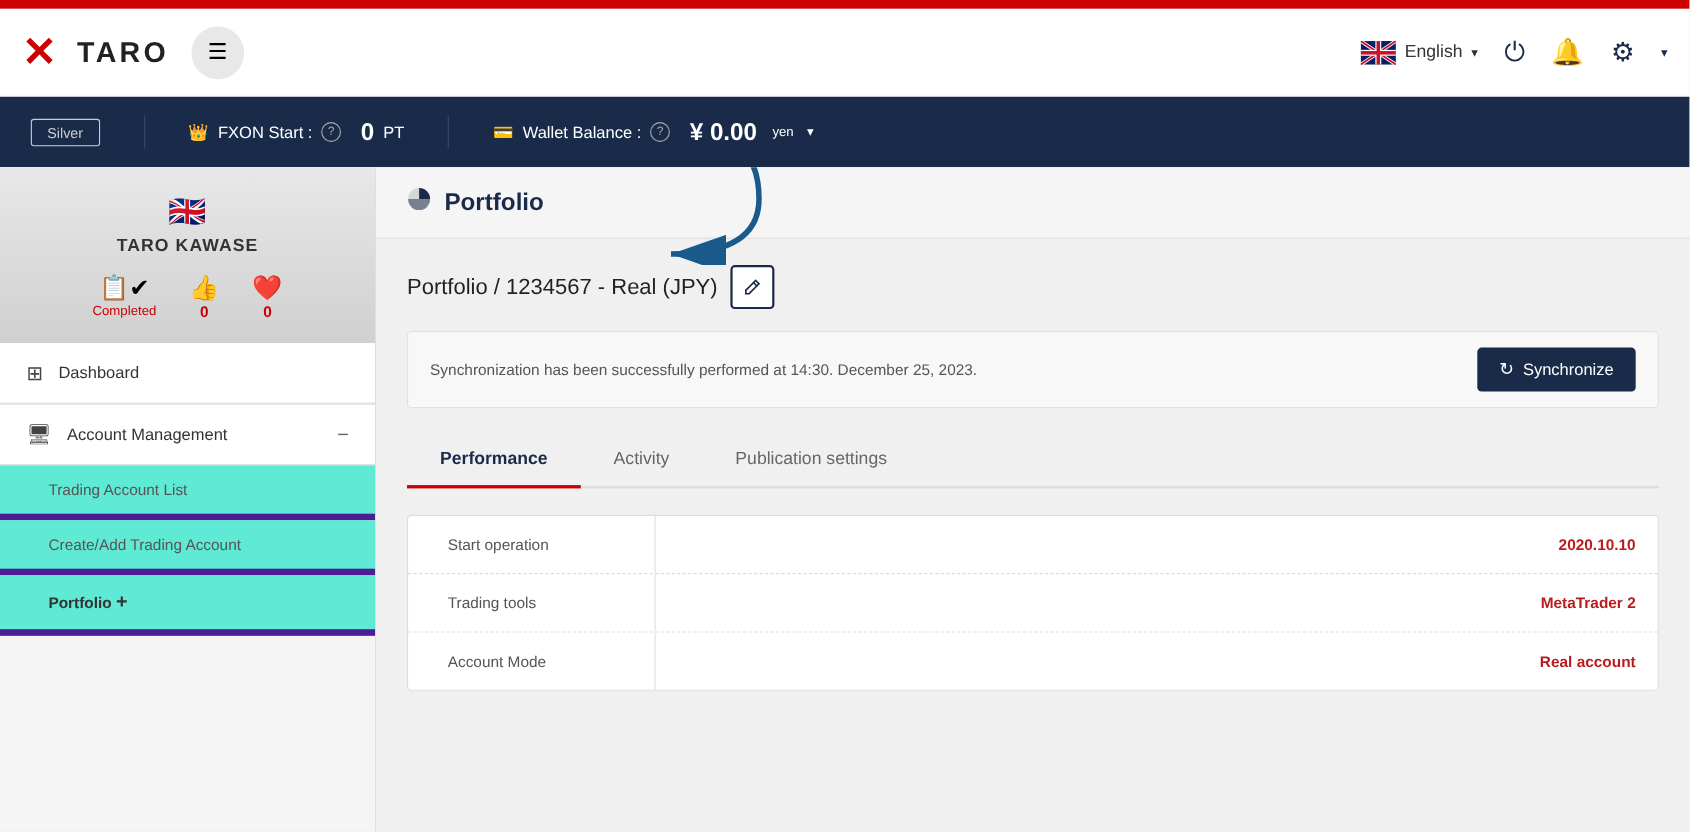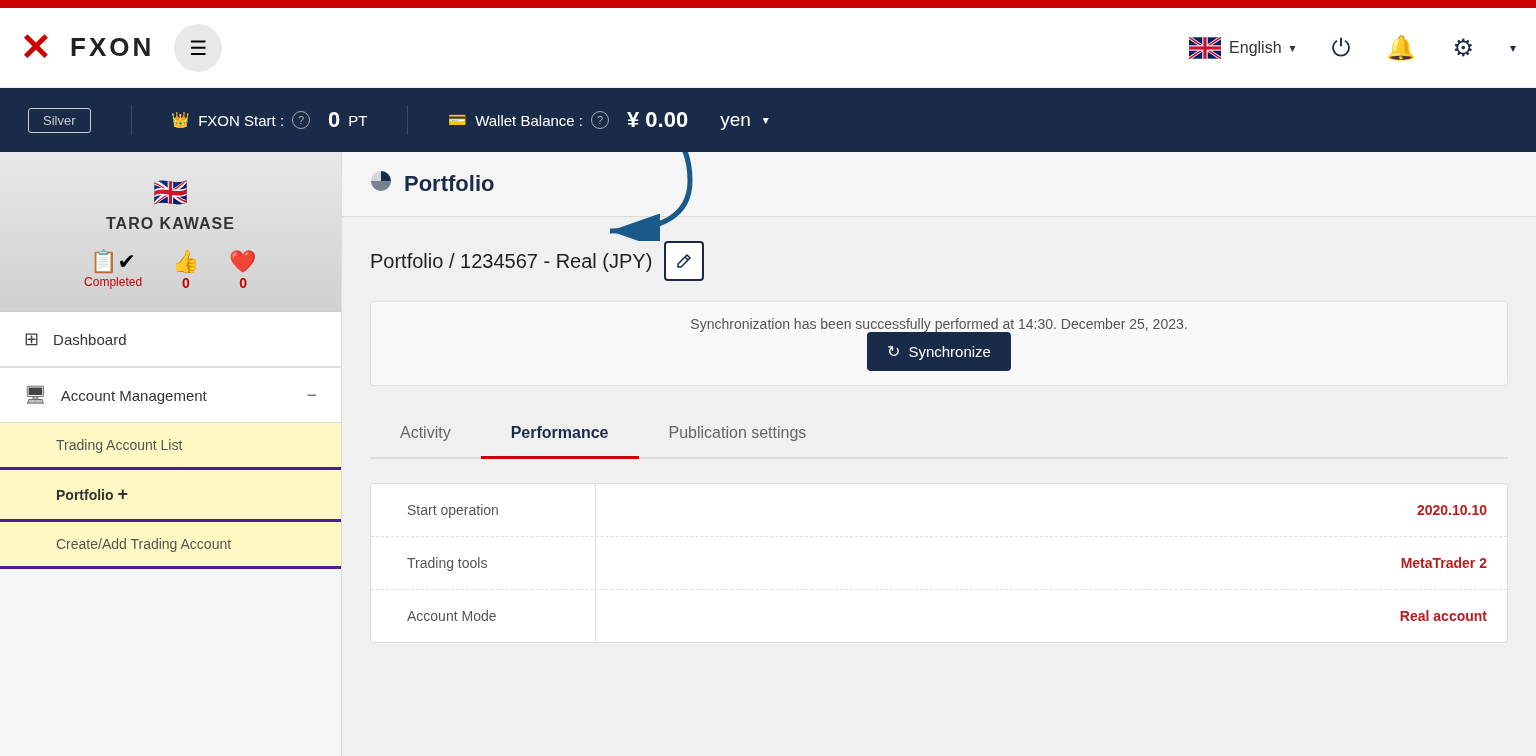--- a/index.html
+++ b/index.html
@@ -5,21 +5,21 @@
     * { margin: 0; padding: 0; box-sizing: border-box; }
     body { font-family: -apple-system, BlinkMacSystemFont, 'Segoe UI', Arial, sans-serif; background: #f0f0f0; width: 1536px; min-height: 756px; overflow-x: hidden; }
 
     
     .top-red-bar { height: 8px; background: #cc0000; width: 100%; }
 
     
     .header { background: #fff; height: 80px; display: flex; align-items: center; padding: 0 20px; border-bottom: 1px solid #eee; }
     .logo { display: flex; align-items: center; gap: 10px; }
     .hamburger-btn { margin-left: 20px; background: #e8e8e8; border: none; border-radius: 50%; width: 48px; height: 48px; cursor: pointer; display: flex; align-items: center; justify-content: center; font-size: 20px; }
-    .header-right { margin-left: auto; display: flex; align-items: center; gap: 36px; }
+    .header-right { margin-left: auto; display: flex; align-items: center; gap: 24px; }
     .lang-selector { display: flex; align-items: center; gap: 8px; cursor: pointer; font-size: 16px; color: #333; }
     .power-icon { font-size: 24px; color: #1a2b4a; cursor: pointer; }
     .bell-icon { font-size: 24px; color: #1a2b4a; cursor: pointer; }
     .gear-icon { font-size: 24px; color: #1a2b4a; cursor: pointer; }
 
     
     .status-bar { background: #1a2b4a; color: #fff; height: 64px; display: flex; align-items: center; padding: 0 28px; gap: 40px; }
     .silver-badge { background: transparent; border: 1px solid #ccc; color: #ccc; padding: 4px 14px; font-size: 13px; border-radius: 3px; }
     .status-item { display: flex; align-items: center; gap: 8px; font-size: 15px; }
     .status-divider { width: 1px; height: 30px; background: #3a4b6a; }
@@ -42,35 +42,35 @@
     .stat-icon { font-size: 22px; }
     .stat-label { font-size: 12px; color: #cc0000; font-weight: normal; }
     .stat-num { font-size: 14px; color: #cc0000; font-weight: bold; }
 
     
     .nav-section { padding: 0; }
     .nav-item { display: flex; align-items: center; gap: 14px; padding: 16px 24px; border-bottom: 1px solid #ddd; cursor: pointer; background: #fff; font-size: 15px; color: #333; }
     .nav-icon { font-size: 18px; color: #444; }
     .nav-item-label { flex: 1; }
     .nav-expand { font-size: 18px; color: #666; cursor: pointer; }
-    .nav-sub-item { padding: 14px 24px 14px 56px; border-bottom: 3px solid #4c1d95; cursor: pointer; background: #fef9c3; font-size: 14px; color: #555; }
+    .nav-sub-item { padding: 14px 24px 14px 44px; border-bottom: 6px solid #4c1d95; cursor: pointer; background: #5eead4; font-size: 14px; color: #555; }
     .nav-sub-item.active { font-weight: bold; color: #333; }
 
     
     .content { flex: 1; overflow-y: auto; background: #f0f0f0; padding: 0; }
     .portfolio-header { background: #f5f5f5; padding: 18px 28px; display: flex; align-items: center; gap: 12px; border-bottom: 1px solid #ddd; }
     .portfolio-icon { font-size: 22px; color: #1a2b4a; }
     .portfolio-title { font-size: 22px; font-weight: bold; color: #1a2b4a; }
 
     .portfolio-body { padding: 24px 28px; }
     .portfolio-name-row { display: flex; align-items: center; gap: 12px; margin-bottom: 20px; position: relative; }
     .portfolio-name { font-size: 20px; font-weight: normal; color: #222; }
     .edit-btn { width: 40px; height: 40px; border: 2px solid #1a2b4a; border-radius: 4px; background: #fff; display: flex; align-items: center; justify-content: center; cursor: pointer; font-size: 16px; color: #1a2b4a; }
 
-    .sync-bar { background: #f8f8f8; border: 1px solid #e0e0e0; border-radius: 4px; padding: 14px 20px; display: flex; align-items: center; justify-content: space-between; margin-bottom: 24px; flex-direction: column; }
+    .sync-bar { background: #f8f8f8; border: 1px solid #e0e0e0; border-radius: 4px; padding: 14px 20px; display: flex; align-items: center; justify-content: space-between; margin-bottom: 24px; }
     .sync-text { font-size: 14px; color: #555; }
     .sync-btn { background: #1a2b4a; color: #fff; border: none; border-radius: 4px; padding: 10px 20px; font-size: 15px; cursor: pointer; display: flex; align-items: center; gap: 8px; }
 
     
     .tabs { display: flex; border-bottom: 2px solid #ddd; margin-bottom: 0; }
     .tab { padding: 14px 30px; font-size: 16px; cursor: pointer; color: #666; border-bottom: 3px solid transparent; margin-bottom: -2px; }
     .tab.active { color: #1a2b4a; font-weight: bold; border-bottom: 3px solid #cc0000; }
 
     
     .perf-table { width: 100%; border: 1px solid #ddd; border-radius: 4px; margin-top: 24px; background: #fff; }
@@ -87,21 +87,21 @@
 
 <div class="top-red-bar"></div>
 
 <div class="header">
   <div class="logo">
     <span style="display:flex;align-items:center;gap:2px;">
 
       <svg width="48" height="40" viewBox="0 0 48 40">
         <text x="0" y="32" font-size="38" font-weight="900" fill="#cc0000" font-family="Arial Black">✕</text>
       </svg>
-      <span style="font-size:26px;font-weight:900;color:#222;letter-spacing:3px;">FXON</span>
+      <span style="font-size:26px;font-weight:900;color:#222;letter-spacing:3px;">TARO</span>
     </span>
   </div>
   <button class="hamburger-btn">☰</button>
   <div class="header-right">
     <div class="lang-selector">
 
       <svg width="32" height="22" viewBox="0 0 60 40">
         <rect width="60" height="40" fill="#012169"></rect>
         <line x1="0" y1="0" x2="60" y2="40" stroke="white" stroke-width="6"></line>
         <line x1="60" y1="0" x2="0" y2="40" stroke="white" stroke-width="6"></line>
@@ -131,21 +131,21 @@
     <span class="help-icon">?</span>
     <span style="font-size:22px;font-weight:bold;margin-left:10px;">0</span>
     <span>PT</span>
   </div>
   <div class="status-divider"></div>
   <div class="status-item">
     <span>💳</span>
     <span>Wallet Balance :</span>
     <span class="help-icon">?</span>
     <span class="wallet-amount" style="margin-left:10px;">¥ 0.00</span>
-    <span style="margin-left:24px;font-size:19px;">yen</span>
+    <span style="margin-left:6px;font-size:12px;">yen</span>
     <span class="chevron-down">▾</span>
   </div>
 </div>
 
 <div class="main-layout">
 
   <div class="sidebar">
     <div class="profile-section">
       <div style="font-size:28px;">🇬🇧</div>
       <div class="username">TARO KAWASE</div>
@@ -172,26 +172,26 @@
       </div>
       <div style="height:1px;background:#ddd;"></div>
       <div class="nav-item">
         <span class="nav-icon">🖥</span>
         <span class="nav-item-label">Account Management</span>
         <span class="nav-expand">−</span>
       </div>
       <div class="nav-sub-item">
         <span>Trading Account List</span>
       </div>
+      <div class="nav-sub-item">
+        <span>Create/Add Trading Account</span>
+      </div>
       <div class="nav-sub-item active">
         <span>Portfolio</span>
         <span style="margin-left:auto;font-size:18px;">+</span>
-      </div>
-      <div class="nav-sub-item">
-        <span>Create/Add Trading Account</span>
       </div>
     </div>
   </div>
 
   <div class="content">
 
     <div class="portfolio-header">
       <span class="portfolio-icon">
         <svg width="22" height="22" viewBox="0 0 22 22">
           <circle cx="11" cy="11" r="10" fill="#1a2b4a" opacity="0.15"></circle>
@@ -225,25 +225,25 @@
 
       <div class="sync-bar">
         <span class="sync-text">Synchronization has been successfully performed at 14:30. December 25, 2023.</span>
         <button class="sync-btn">
           <span style="font-size:16px;">↻</span>
           <span>Synchronize</span>
         </button>
       </div>
 
       <div class="tabs">
+        <div class="tab active">
+          <span>Performance</span>
+        </div>
         <div class="tab">
           <span>Activity</span>
-        </div>
-        <div class="tab active">
-          <span>Performance</span>
         </div>
         <div class="tab">
           <span>Publication settings</span>
         </div>
       </div>
 
       <div class="perf-table">
         <div class="perf-row">
           <div class="perf-cell-label">Start operation</div>
           <div class="perf-cell-value">2020.10.10</div>

